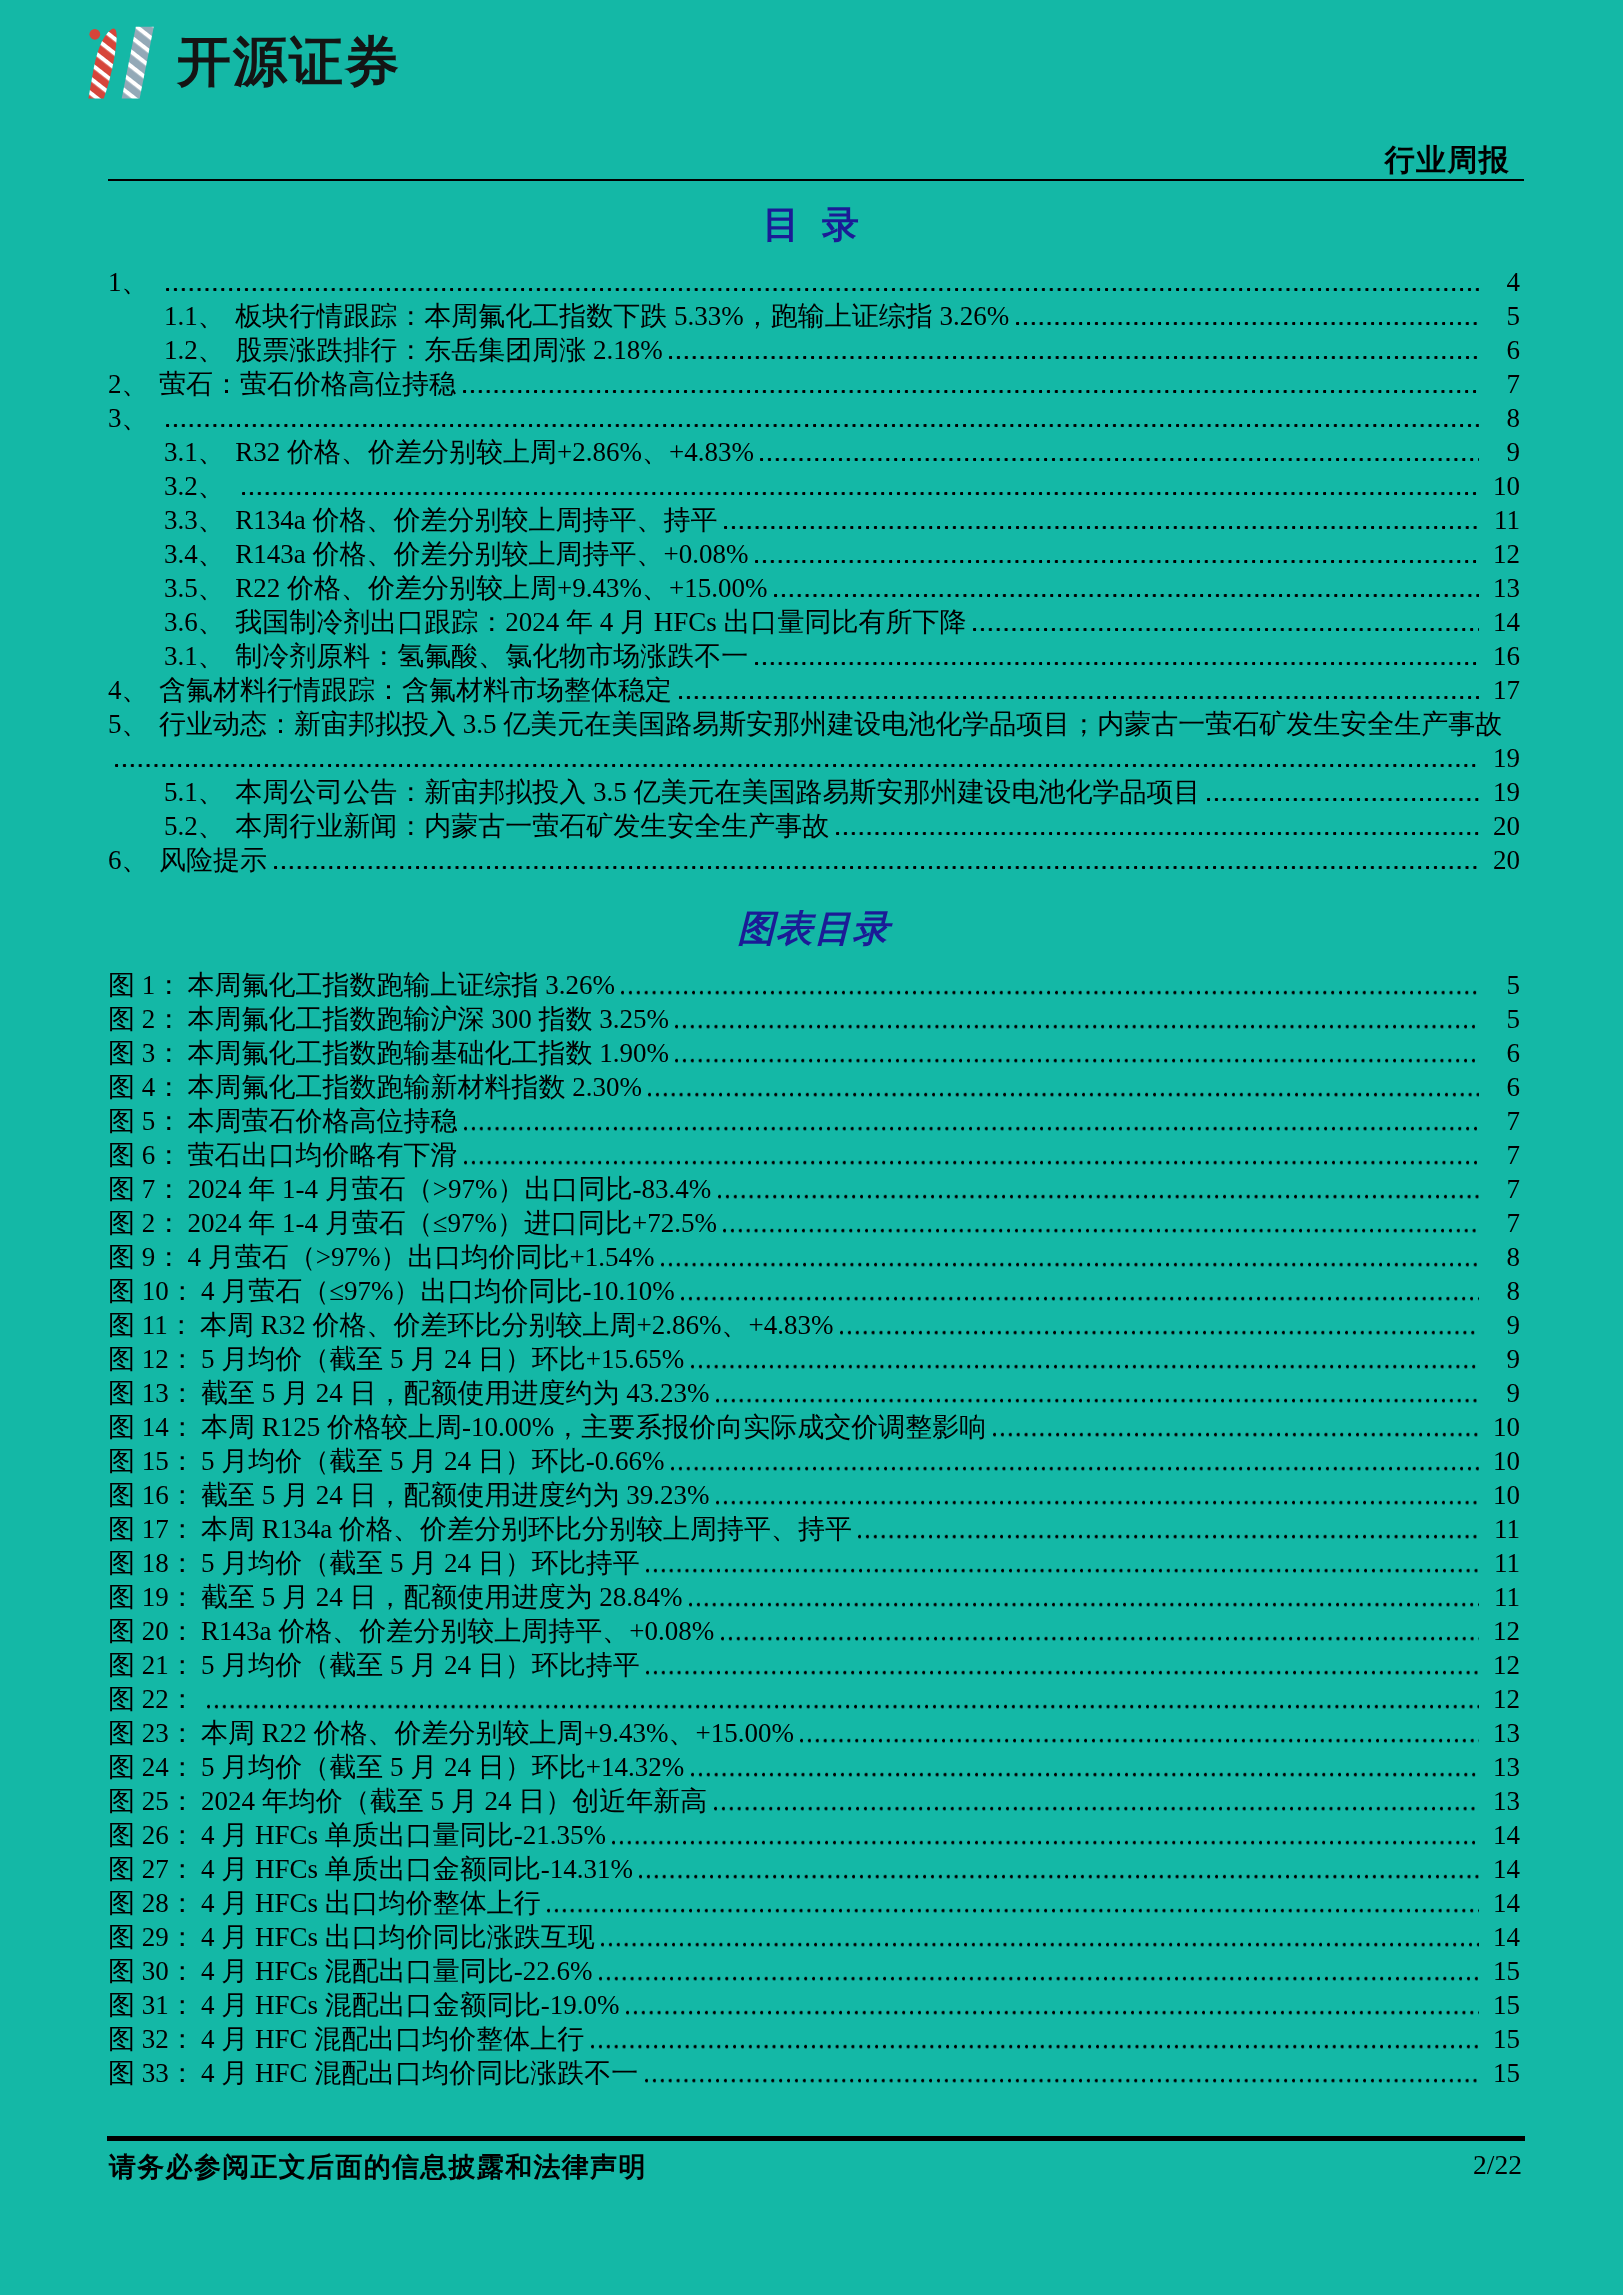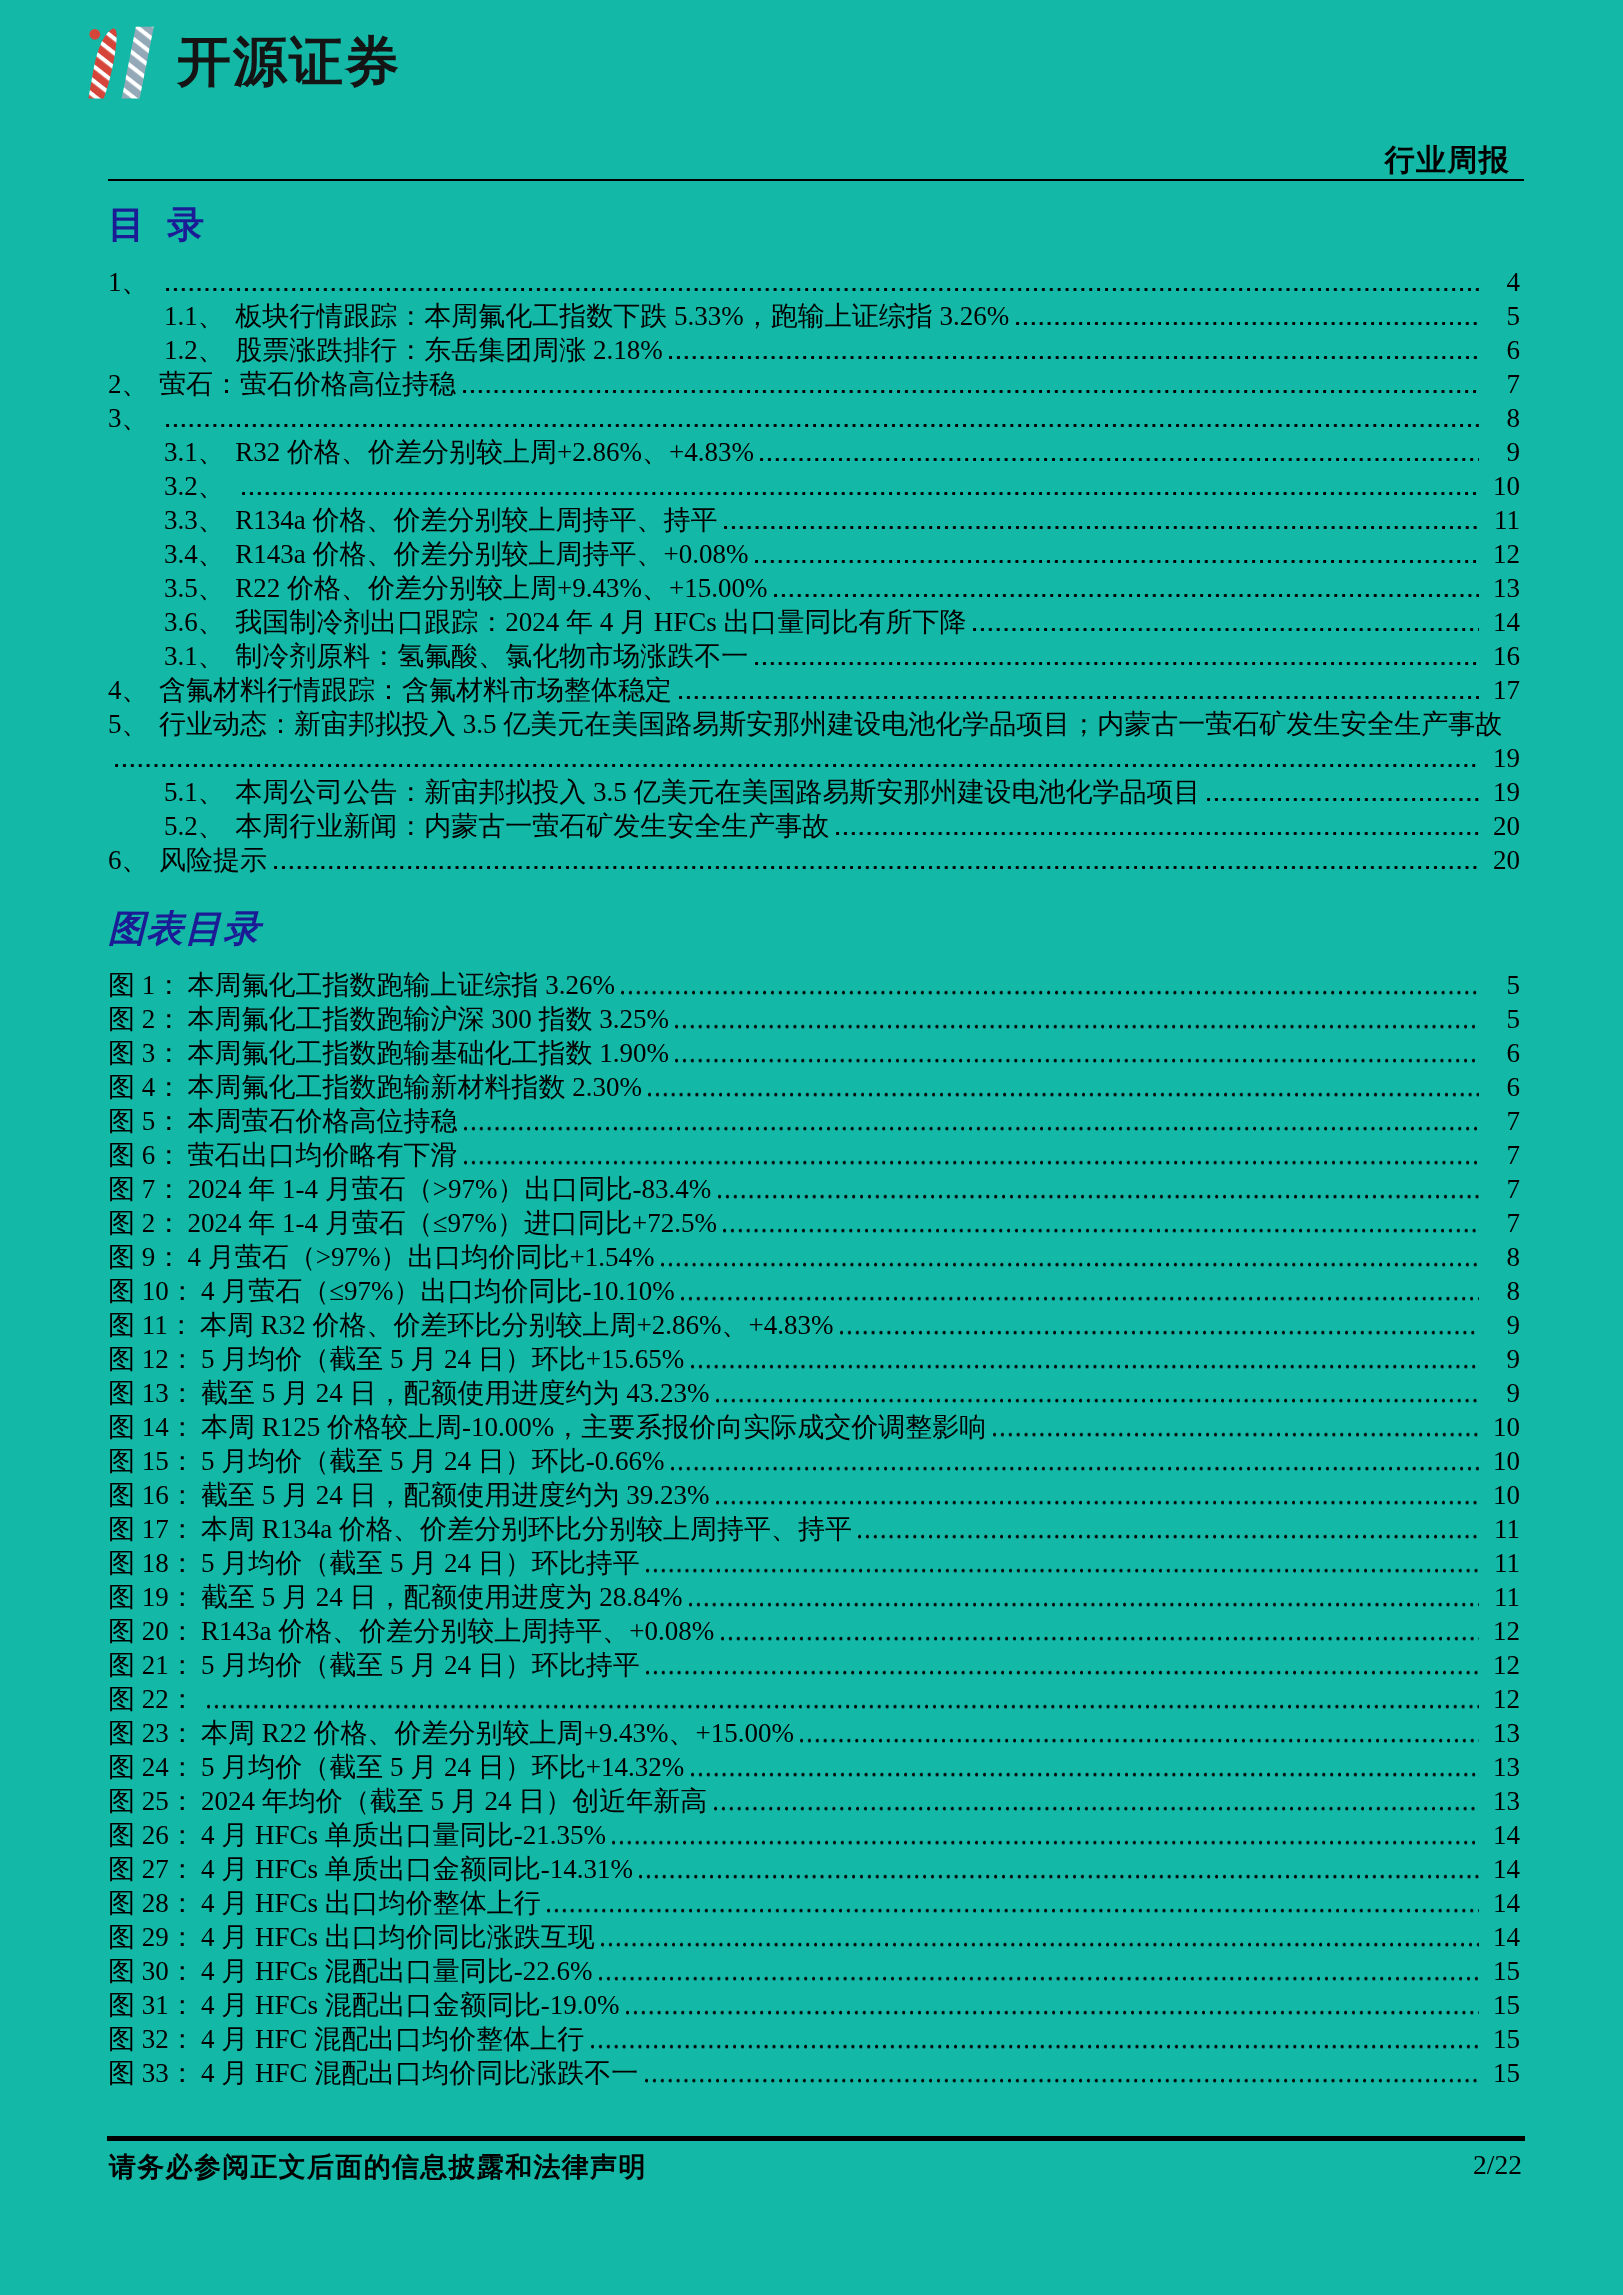--- a/index.html
+++ b/index.html
@@ -19,21 +19,21 @@
     font-weight:900;font-size:54px;letter-spacing:2px;color:#141414;
   }
   .doc-type{
     position:absolute;right:113px;top:140px;
     font-size:30px;font-weight:700;letter-spacing:1.3px;text-align:center;
   }
   .header-rule{position:absolute;left:108px;right:99px;top:179px;border-top:2.6px solid #000;}
   
   .content{position:absolute;left:108px;right:103px;top:191px;}
   .sec-title{
-    text-align:left;font-weight:700;font-size:37px;
+    text-align:center;font-weight:700;font-size:37px;
     color:var(--accent,#1b1b96);
   }
   .toc-title{margin:9.2px 0 14.4px;letter-spacing:6.5px;}
   .figures-title{margin:27.5px 0 14.4px;letter-spacing:1.3px;font-style:italic;}
   .row{
     display:flex;align-items:baseline;
     font-size:27px;line-height:34px;height:34px;
     white-space:nowrap;overflow:hidden;
   }
   .row.lvl2{padding-left:56px;}

